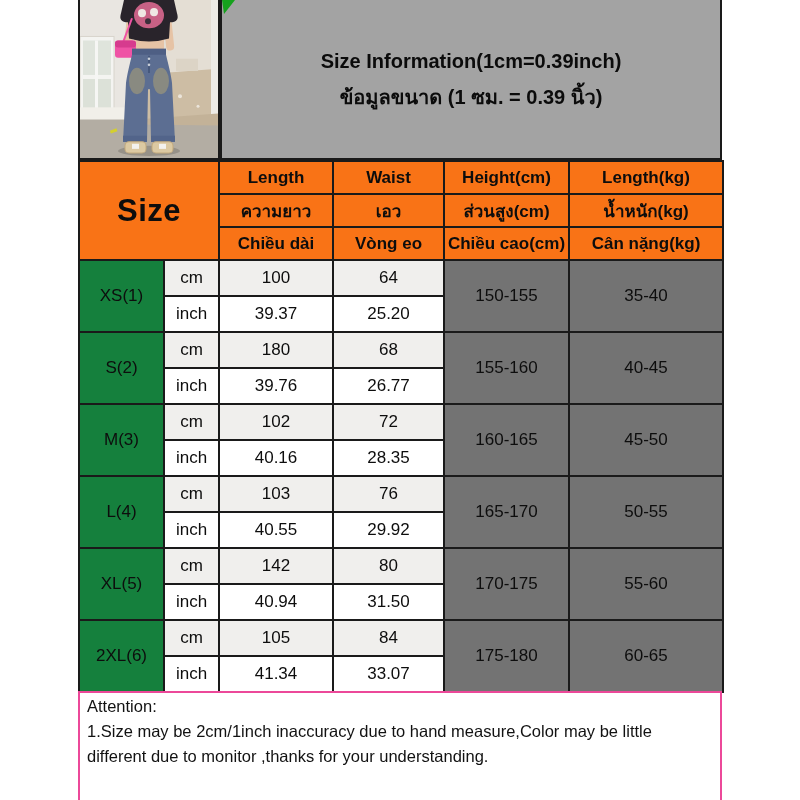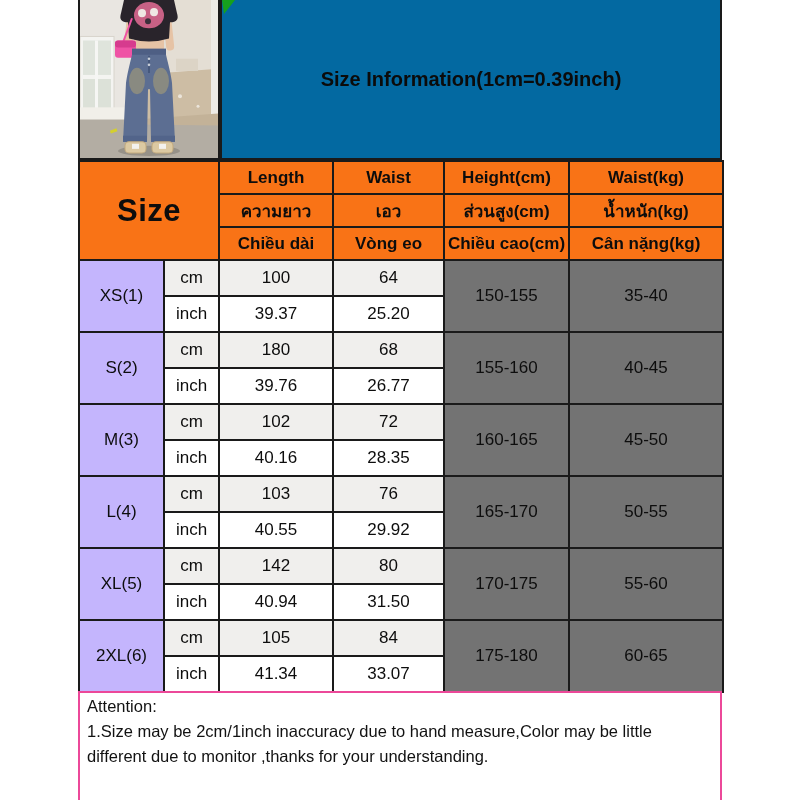--- a/index.html
+++ b/index.html
@@ -16,21 +16,21 @@
   .top-band { position: absolute; left: 78px; top: 0; width: 644px; height: 160px; display: flex; }
   .photo-box {
     width: 142px; height: 160px; flex: none;
     border: 2px solid #1a1a1a; border-top: none;
     background: #e9e6e1; overflow: hidden;
   }
   .photo-box svg { display: block; width: 100%; height: 100%; }
   .title-box {
     flex: 1; height: 160px;
     border: 2px solid #1a1a1a; border-top: none;
-    background: #0369a1;
+    background: #a3a3a3;
     display: flex; flex-direction: column; justify-content: center; align-items: center;
     position: relative; text-align: center;
   }
   .title-line { font-size: 20px; font-weight: bold; line-height: 36px; color: #0b0b0b; white-space: nowrap; }
   .corner-marker { position: absolute; left: 0; top: 0; }
 
   
   .size-table {
     position: absolute; left: 78px; top: 160px;
     border-collapse: collapse; table-layout: fixed;
@@ -43,21 +43,21 @@
   .size-table col.c-size  { width: 85px; }
   .size-table col.c-unit  { width: 55px; }
   .size-table col.c-len   { width: 114px; }
   .size-table col.c-waist { width: 111px; }
   .size-table col.c-hgt   { width: 125px; }
   .size-table col.c-wgt   { width: 154px; }
 
   .size-table thead th { background: #f97316; font-weight: bold; font-size: 17px; height: 33px; }
   .size-table th.size-h { font-size: 31px; letter-spacing: .5px; }
   .size-table tbody th, .size-table tbody td { font-weight: normal; font-size: 17px; height: 36px; }
-  .size-table tbody th.size-label { background: #c4b5fd; }
+  .size-table tbody th.size-label { background: #15803d; }
   .size-table tr.cm-row th.unit, .size-table tr.cm-row td.val { background: #f0efed; }
   .size-table tr.inch-row th.unit, .size-table tr.inch-row td.val { background: #ffffff; }
   .size-table td.range { background: #737373; }
 
   
   .attention {
     position: absolute; left: 78px; top: 691px; width: 644px; height: 132px;
     border: 2px solid #ec4899; background: #ffffff;
     padding: 1px 7px 0 7px;
     font-size: 16.5px; line-height: 25px; color: #121212;
@@ -140,39 +140,40 @@
           </g>
         </g>
       </svg>
     </div>
 
     <div class="title-box">
       <svg class="corner-marker" width="16" height="16" viewBox="0 0 16 16">
         <polygon points="0,0 13,0 2,14" fill="#16a11d"></polygon>
       </svg>
       <div class="title-line">Size Information(1cm=0.39inch)</div>
+      <div class="title-line">ข้อมูลขนาด (1 ซม. = 0.39 นิ้ว)</div>
     </div>
   </div>
 
   <table class="size-table">
     <colgroup>
       <col class="c-size">
         <col class="c-unit">
         <col class="c-len">
         <col class="c-waist">
         <col class="c-hgt">
         <col class="c-wgt">
     </colgroup>
     <thead>
       <tr>
         <th class="size-h" rowspan="3" colspan="2">Size</th>
         <th>Length</th>
         <th>Waist</th>
         <th>Height(cm)</th>
-        <th>Waist(kg)</th>
+        <th>Length(kg)</th>
       </tr>
       <tr>
         <th>ความยาว</th>
         <th>เอว</th>
         <th>ส่วนสูง(cm)</th>
         <th>น้ำหนัก(kg)</th>
       </tr>
       <tr>
         <th>Chiều dài</th>
         <th>Vòng eo</th>

